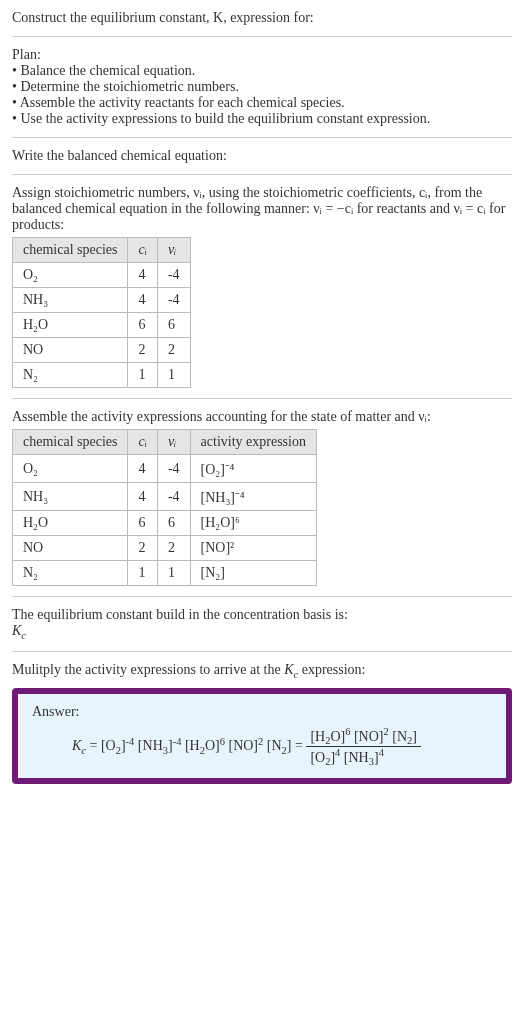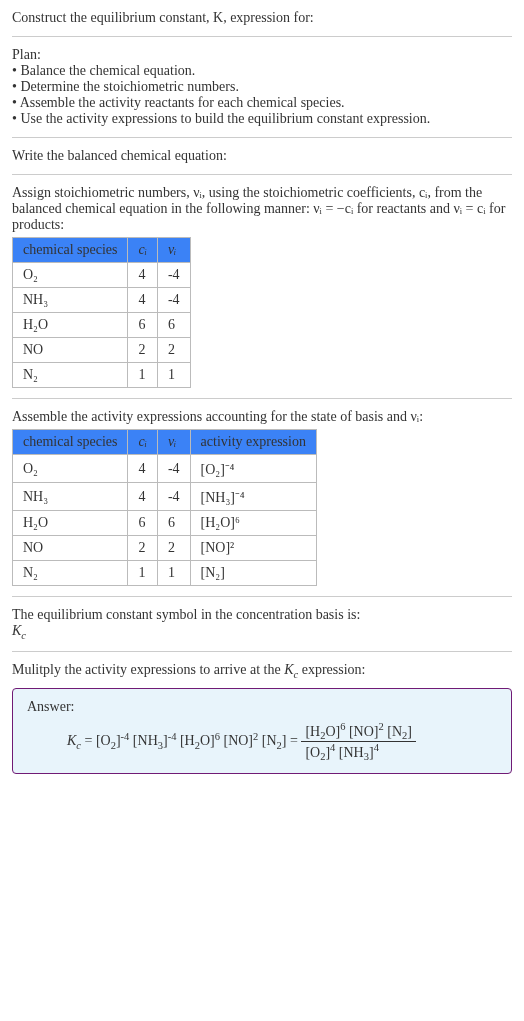--- a/index.html
+++ b/index.html
@@ -30,25 +30,25 @@
     border-collapse: collapse;
     margin-top: 4px;
   }
   table.data th, table.data td {
     border: 1px solid #bbb;
     padding: 4px 10px;
     text-align: left;
     font-weight: normal;
   }
   table.data th {
-    background: #3b82f6;
+    background: #e5e5e5;
   }
   .answer-box {
     background: #e8f4fb;
-    border: 1px solid #701a75;
+    border: 6px solid #701a75;
     border-radius: 4px;
     padding: 10px 14px;
     margin-top: 6px;
   }
   .frac {
     display: inline-block;
     vertical-align: middle;
   }
   .frac .num {
     display: block;
@@ -122,21 +122,21 @@
       <td>1</td>
       <td>1</td>
     </tr>
   </tbody>
     </table>
 </div>
 
 <hr>
 
 <div class="section">
-  <div>Assemble the activity expressions accounting for the state of basis and νᵢ:</div>
+  <div>Assemble the activity expressions accounting for the state of matter and νᵢ:</div>
   <table class="data">
     <tbody>
         <tr>
       <th>chemical species</th>
       <th class="italic">cᵢ</th>
       <th class="italic">νᵢ</th>
       <th>activity expression</th>
     </tr>
     <tr>
       <td>O₂</td>
@@ -168,21 +168,21 @@
       <td>1</td>
       <td>[N₂]</td>
     </tr>
   </tbody>
     </table>
 </div>
 
 <hr>
 
 <div class="section">
-  <div>The equilibrium constant symbol in the concentration basis is:</div>
+  <div>The equilibrium constant build in the concentration basis is:</div>
   <div class="italic"><span class="italic">K</span><sub>c</sub></div>
 </div>
 
 <hr>
 
 <div class="section">
   <div>Mulitply the activity expressions to arrive at the <span class="italic">K<sub>c</sub></span> expression:</div>
 </div>
 
 <div class="answer-box">

